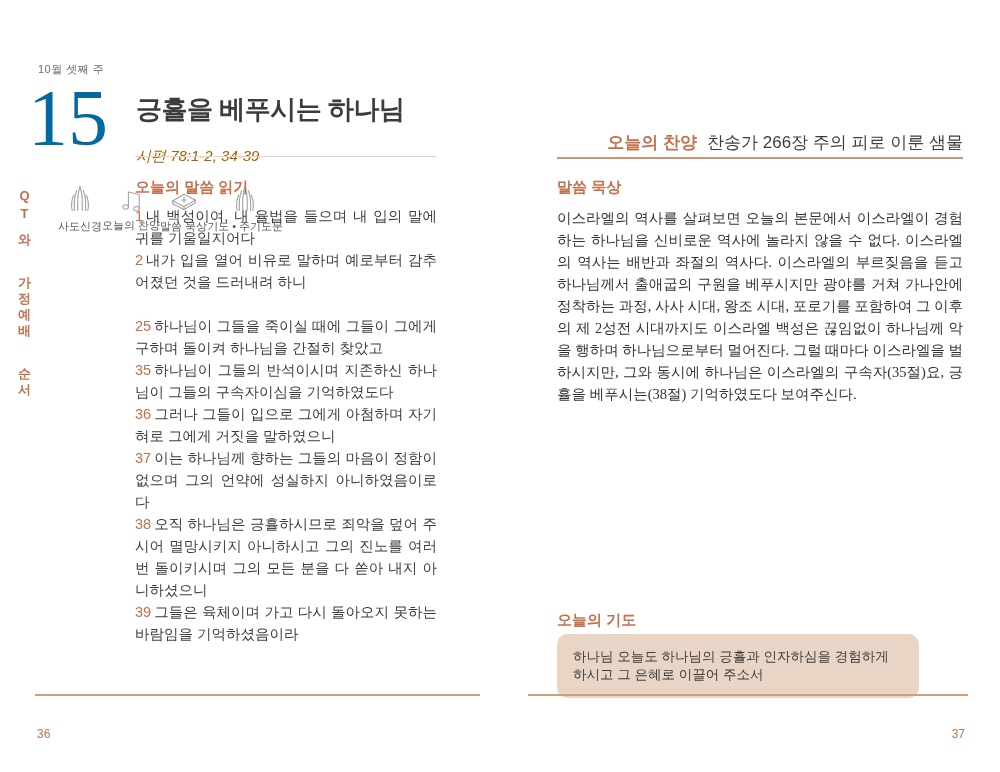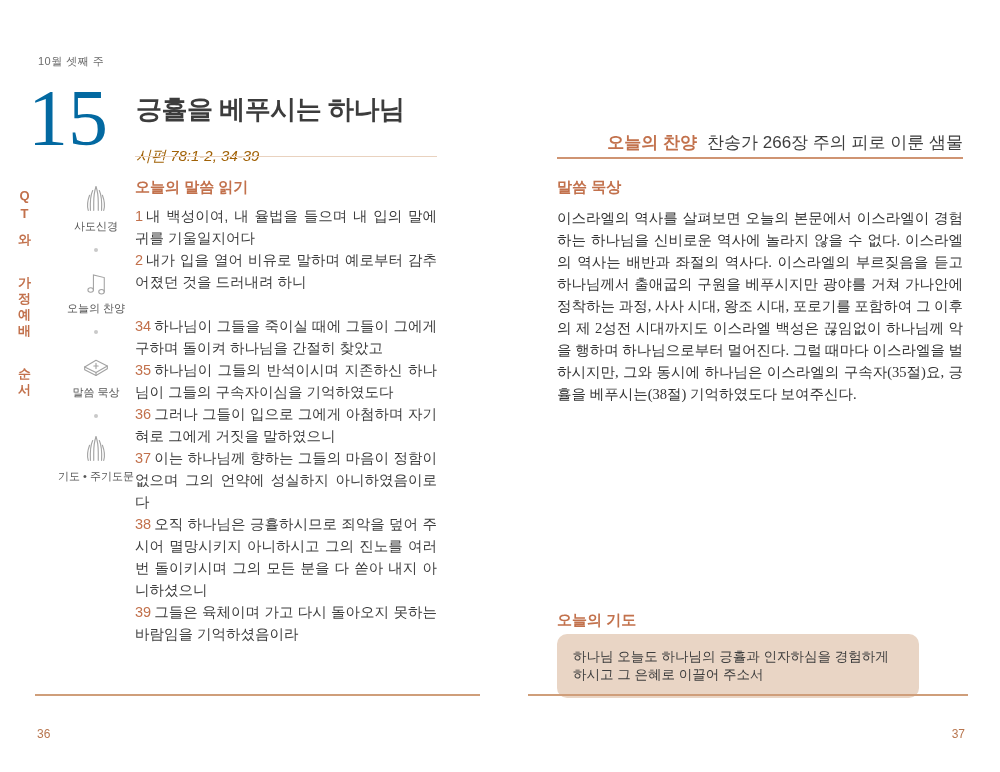--- a/index.html
+++ b/index.html
@@ -8,21 +8,21 @@
     position: relative;
     width: 1000px;
     height: 772px;
     background: #ffffff;
     font-family: "Liberation Sans", sans-serif;
     color: #3d3d3d;
     overflow: hidden;
   }
   
   .week-label {
-    position: absolute; left: 38px; top: 54px;
+    position: absolute; left: 38px; top: 62px;
     font-size: 11px; color: #6b6b6b; letter-spacing: 0.5px;
   }
   .day-number {
     position: absolute; left: 28px; top: 78px;
     font-family: "Liberation Serif", serif;
     font-size: 80px; line-height: 1; color: #0369a1; font-weight: 400;
   }
   .title-block { position: absolute; left: 136px; top: 92px; width: 320px; }
   .page-title {
     font-size: 26px; font-weight: 700; color: #3c3c3c; letter-spacing: -0.5px;
@@ -34,21 +34,21 @@
   }
   
   .side-vertical {
     position: absolute; left: 15px; top: 188px; height: 220px;
     writing-mode: vertical-rl; text-orientation: upright;
     font-size: 13px; color: #c2714c; letter-spacing: 3px; word-spacing: 9px;
     font-weight: 600;
   }
   .order-col {
     position: absolute; left: 58px; top: 182px; width: 76px;
-    display: flex; flex-direction: column; align-items: center;
+    display: flex; align-items: center;
   }
   .order-item { display: flex; flex-direction: column; align-items: center; }
   .order-icon svg { display: block; }
   .order-label {
     font-size: 11px; color: #555555; margin-top: 3px; white-space: nowrap;
   }
   .order-dot {
     width: 4px; height: 4px; border-radius: 50%; background: #c9c9c9;
     margin: 14px 0;
   }
@@ -177,21 +177,21 @@
   </div>
 
   <div class="reading">
     <div class="section-heading">오늘의 말씀 읽기</div>
 
     <p class="verse"><span class="vnum">1</span><span>내 백성이여, 내 율법을 들으며 내 입의 말에 귀를 기울일지어다</span></p>
     <p class="verse"><span class="vnum">2</span><span>내가 입을 열어 비유로 말하며 예로부터 감추어졌던 것을 드러내려 하니</span></p>
 
     <div class="verse-gap"></div>
 
-    <p class="verse"><span class="vnum">34</span><span>하나님이 그들을 죽이실 때에 그들이 그에게 구하며 돌이켜 하나님을 간절히 찾았고</span></p>
+    <p class="verse"><span class="vnum">25</span><span>하나님이 그들을 죽이실 때에 그들이 그에게 구하며 돌이켜 하나님을 간절히 찾았고</span></p>
     <p class="verse"><span class="vnum">35</span><span>하나님이 그들의 반석이시며 지존하신 하나님이 그들의 구속자이심을 기억하였도다</span></p>
     <p class="verse"><span class="vnum">36</span><span>그러나 그들이 입으로 그에게 아첨하며 자기 혀로 그에게 거짓을 말하였으니</span></p>
     <p class="verse"><span class="vnum">37</span><span>이는 하나님께 향하는 그들의 마음이 정함이 없으며 그의 언약에 성실하지 아니하였음이로다</span></p>
     <p class="verse"><span class="vnum">38</span><span>오직 하나님은 긍휼하시므로 죄악을 덮어 주시어 멸망시키지 아니하시고 그의 진노를 여러 번 돌이키시며 그의 모든 분을 다 쏟아 내지 아니하셨으니</span></p>
     <p class="verse"><span class="vnum">39</span><span>그들은 육체이며 가고 다시 돌아오지 못하는 바람임을 기억하셨음이라</span></p>
   </div>
 
   <div class="praise-line">
     <span class="praise-label">오늘의 찬양</span><span class="praise-value">찬송가 266장 주의 피로 이룬 샘물</span>
   </div>

